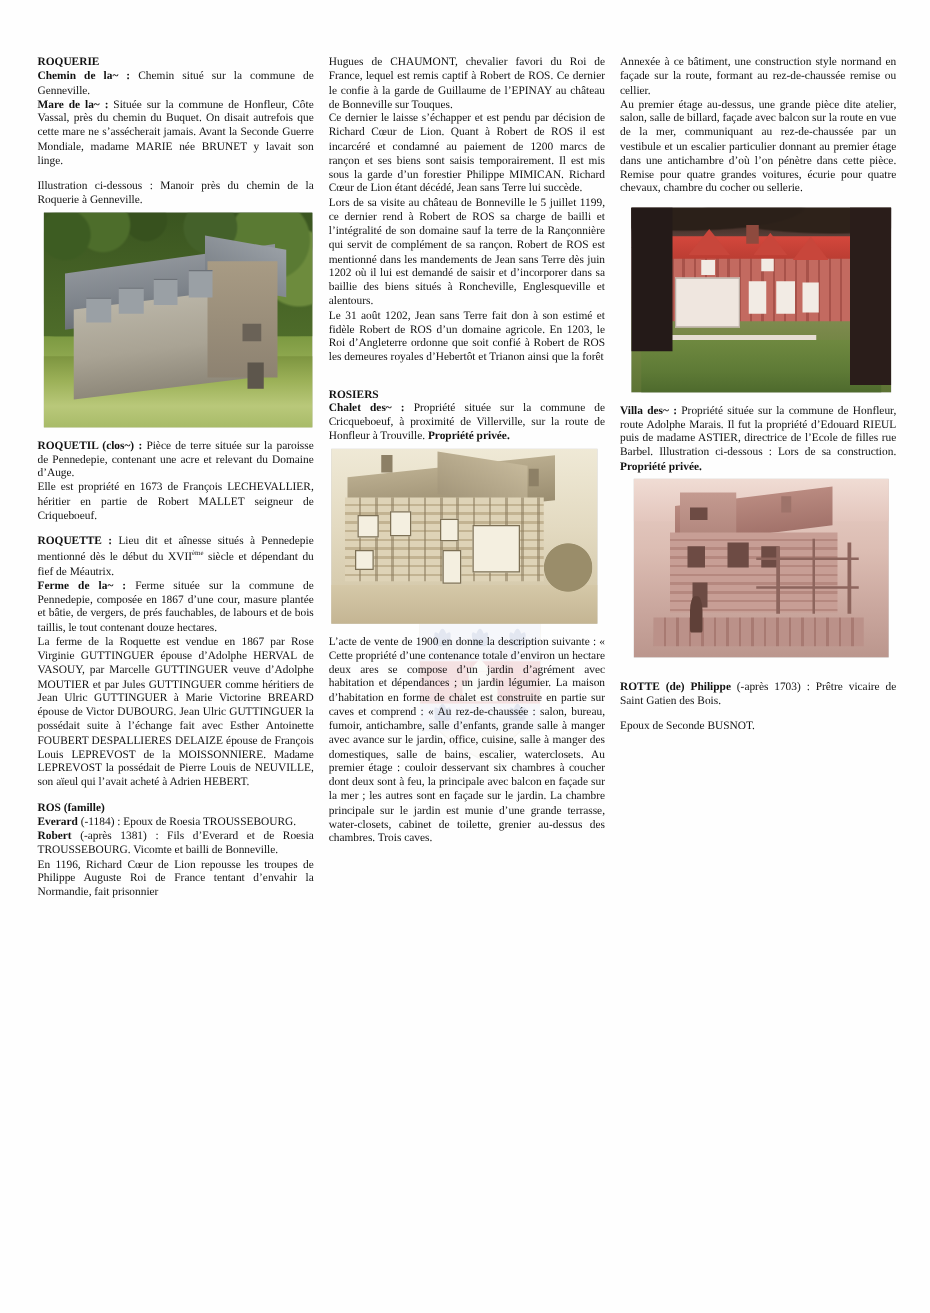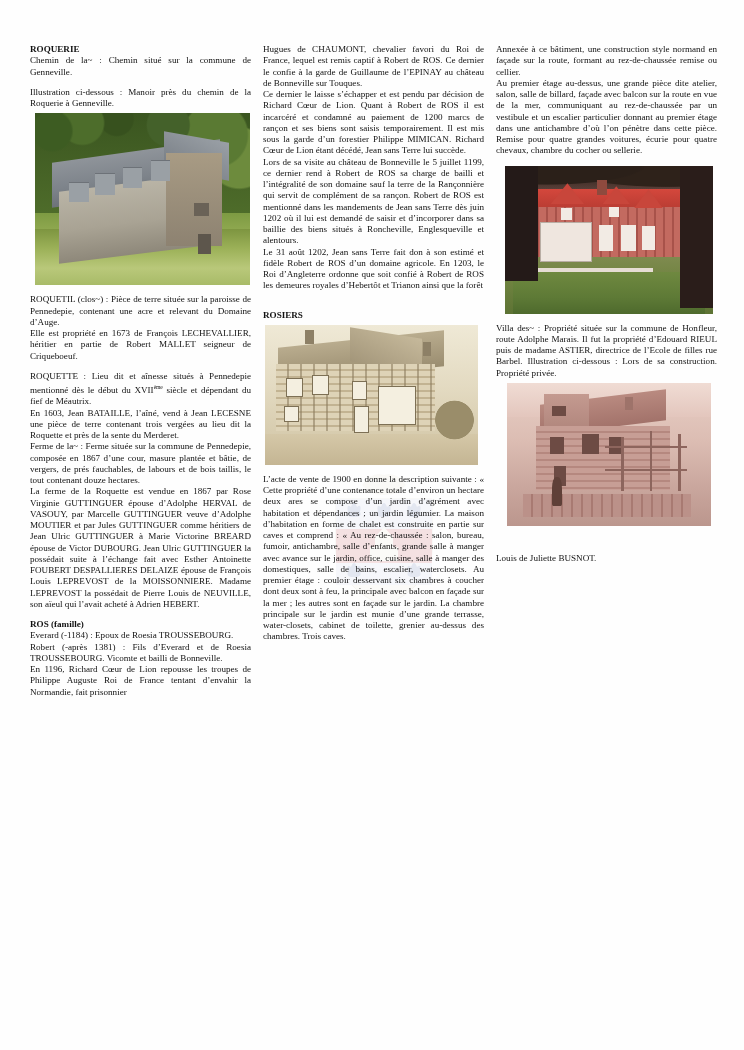--- a/index.html
+++ b/index.html
@@ -39,21 +39,21 @@
   p{
     margin:0 0 0 0;
     font-size:9.1px;
     line-height:11.25px;
     text-align:justify;
     text-justify:inter-word;
     hyphens:none;
   }
   .gap{height:9px;}
   .gap-s{height:5px;}
-  b{font-weight:normal;margin-top:44px;}
+  b{font-weight:bold;margin-top:44px;}
   .hdr{font-weight:bold;}
   .sup{font-size:5.5px;vertical-align:super;}
   
   .photo{
     position:relative;
     overflow:hidden;
     margin:4px 0 4px 0;
     background:#cfcfcf;
   }
   .ph-manoir{width:215px;height:172px;margin-left:5px;}
@@ -167,20 +167,21 @@
   </svg>
 
   <div class="columns">
 
     <div class="col">
 
       <p class="hdr">ROQUERIE</p>
 
       <p><b>Chemin de la~ :</b><span> Chemin situé sur la commune de Genneville.</span></p>
 
+      <p><b>Mare de la~ :</b><span> Située sur la commune de Honfleur, Côte Vassal, près du chemin du Buquet. On disait autrefois que cette mare ne s’assécherait jamais. Avant la Seconde Guerre Mondiale, madame MARIE née BRUNET y lavait son linge.</span></p>
 
       <div class="gap"></div>
 
       <p>Illustration ci-dessous : Manoir près du chemin de la Roquerie à Genneville.</p>
 
       <div class="photo ph-manoir" role="img">
         <div class="sky m-sky"></div>
         <div class="bld m-trees"></div>
         <div class="bld m-grass"></div>
         <div class="bld m-roof"></div>
@@ -196,21 +197,20 @@
       </div>
 
       <div class="gap-s"></div>
 
       <p><b>ROQUETIL (clos~) :</b><span> Pièce de terre située sur la paroisse de Pennedepie, contenant une acre et relevant du Domaine d’Auge.</span></p>
       <p>Elle est   propriété en 1673 de François LECHEVALLIER, héritier en partie de Robert MALLET seigneur de Criqueboeuf.</p>
 
       <div class="gap"></div>
 
       <p><b>ROQUETTE :</b><span> Lieu dit et aînesse situés à Pennedepie mentionné dès le début du XVII</span><span class="sup">ème</span><span> siècle et dépendant du fief de Méautrix.</span></p>
-      <p>En 1603, Jean BATAILLE, l’aîné, vend à Jean LECESNE une pièce de terre contenant trois vergées au lieu dit la Roquette et près de la sente du Merderet.</p>
 
       <p><b>Ferme de la~ :</b><span> Ferme située sur la commune de Pennedepie, composée en 1867 d’une cour, masure plantée et bâtie, de vergers, de prés fauchables, de labours et de bois taillis, le tout contenant douze hectares.</span></p>
       <p>La ferme de la Roquette est vendue en 1867 par Rose Virginie GUTTINGUER épouse d’Adolphe HERVAL de VASOUY, par Marcelle GUTTINGUER veuve d’Adolphe MOUTIER et par Jules GUTTINGUER comme héritiers de Jean Ulric GUTTINGUER à Marie Victorine BREARD épouse de Victor DUBOURG. Jean Ulric GUTTINGUER la possédait suite à l’échange fait avec Esther Antoinette FOUBERT DESPALLIERES DELAIZE épouse de François Louis LEPREVOST de la MOISSONNIERE. Madame LEPREVOST la possédait de Pierre Louis de NEUVILLE, son aïeul qui l’avait acheté à Adrien HEBERT.</p>
 
       <div class="gap"></div>
 
       <p class="hdr">ROS (famille)</p>
 
       <p><b>Everard</b><span> (-1184) : Epoux de Roesia TROUSSEBOURG.</span></p>
 
@@ -225,20 +225,21 @@
       <p>Lors de sa visite au château de Bonneville le 5 juillet 1199, ce dernier rend à Robert de ROS sa charge de bailli et l’intégralité de son domaine sauf la terre de la Rançonnière qui servit de complément de sa rançon. Robert de ROS est mentionné dans les mandements de Jean sans Terre dès juin 1202 où il lui est demandé de saisir et d’incorporer dans sa baillie des biens situés à Roncheville, Englesqueville et alentours.</p>
       <p>Le 31 août 1202, Jean sans Terre fait don à son estimé et fidèle Robert de ROS d’un domaine agricole. En 1203, le Roi d’Angleterre ordonne que soit confié à Robert de ROS les demeures royales d’Hebertôt et Trianon ainsi que la forêt</p>
 
       <div class="gap"></div>
 
 
       <div class="gap"></div>
 
       <p class="hdr">ROSIERS</p>
 
+      <p><b>Chalet des~ :</b><span> Propriété située sur la commune de Cricqueboeuf, à proximité de Villerville, sur la route de Honfleur à Trouville. </span><b>Propriété privée.</b></p>
 
       <div class="photo ph-chalet" role="img">
         <div class="sky c-bg"></div>
         <div class="bld c-ground"></div>
         <div class="bld c-roof"></div>
         <div class="bld c-roof-b"></div>
         <div class="bld c-wall"></div>
         <div class="bld c-timber"></div>
         <div class="c-win" style="left:10%;top:38%;width:7%;height:12%;"></div>
         <div class="c-win" style="left:22%;top:36%;width:7%;height:13%;"></div>
@@ -307,20 +308,21 @@
         <div class="k-scaf" style="left:84%;top:36%;width:1.2%;height:40%;"></div>
         <div class="bld k-wall-low"></div>
         <div class="bld k-fig"></div>
       </div>
 
       <div class="gap-s"></div>
 
 
       <div class="gap"></div>
 
-
-      <div class="gap"></div>
-
-      <p>Louis de Juliette BUSNOT.</p>
+      <p><b>ROTTE (de) Philippe</b><span> (-après 1703) : Prêtre vicaire de Saint Gatien des Bois.</span></p>
+
+      <div class="gap"></div>
+
+      <p>Epoux de Seconde BUSNOT.</p>
     </div>
 
   </div>
 </div>
 
 </body></html>

